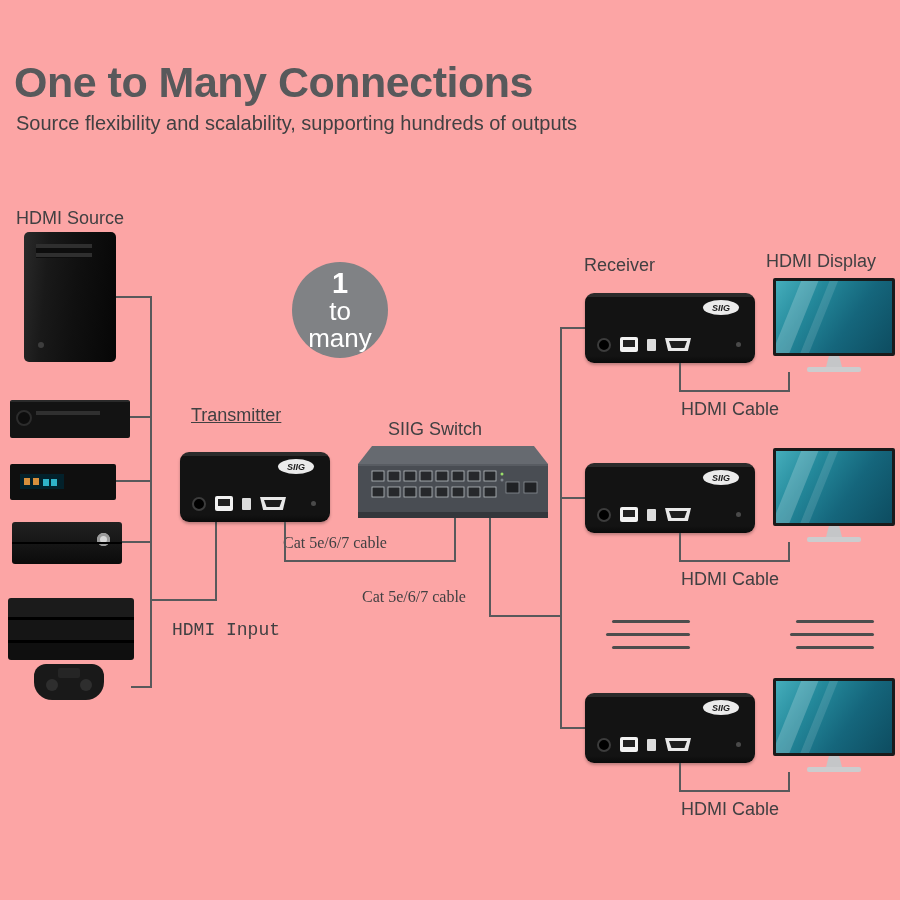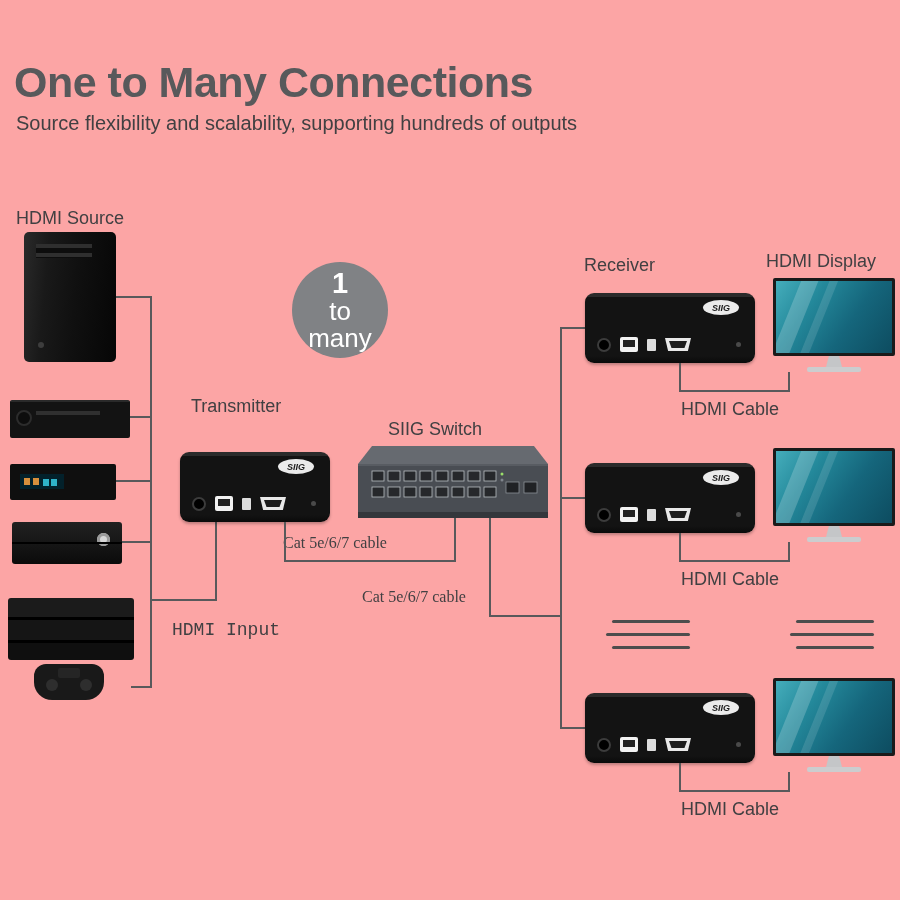--- a/index.html
+++ b/index.html
@@ -89,21 +89,21 @@
 </style>
 </head>
 <body>
 
 <div class="canvas">
 
   <h1 class="title">One to Many Connections</h1>
   <p class="subtitle">Source flexibility and scalability, supporting hundreds of outputs</p>
 
   <div class="lbl" style="left:16px;top:208px;">HDMI Source</div>
-  <div class="lbl" style="left:191px;top:396px;">Transmitter</div>
+  <div class="lbl" style="left:191px;top:405px;text-decoration:underline;">Transmitter</div>
   <div class="lbl" style="left:388px;top:419px;">SIIG Switch</div>
   <div class="lbl" style="left:584px;top:255px;">Receiver</div>
   <div class="lbl" style="left:766px;top:251px;">HDMI Display</div>
   <div class="lbl" style="left:172px;top:620px;font-family:Liberation Mono, monospace;">HDMI Input</div>
   <div class="lbl serif" style="left:283px;top:534px;">Cat 5e/6/7 cable</div>
   <div class="lbl serif" style="left:362px;top:588px;">Cat 5e/6/7 cable</div>
   <div class="lbl center" style="left:660px;top:399px;width:140px;">HDMI Cable</div>
   <div class="lbl center" style="left:660px;top:569px;width:140px;">HDMI Cable</div>
   <div class="lbl center" style="left:660px;top:799px;width:140px;">HDMI Cable</div>
 

